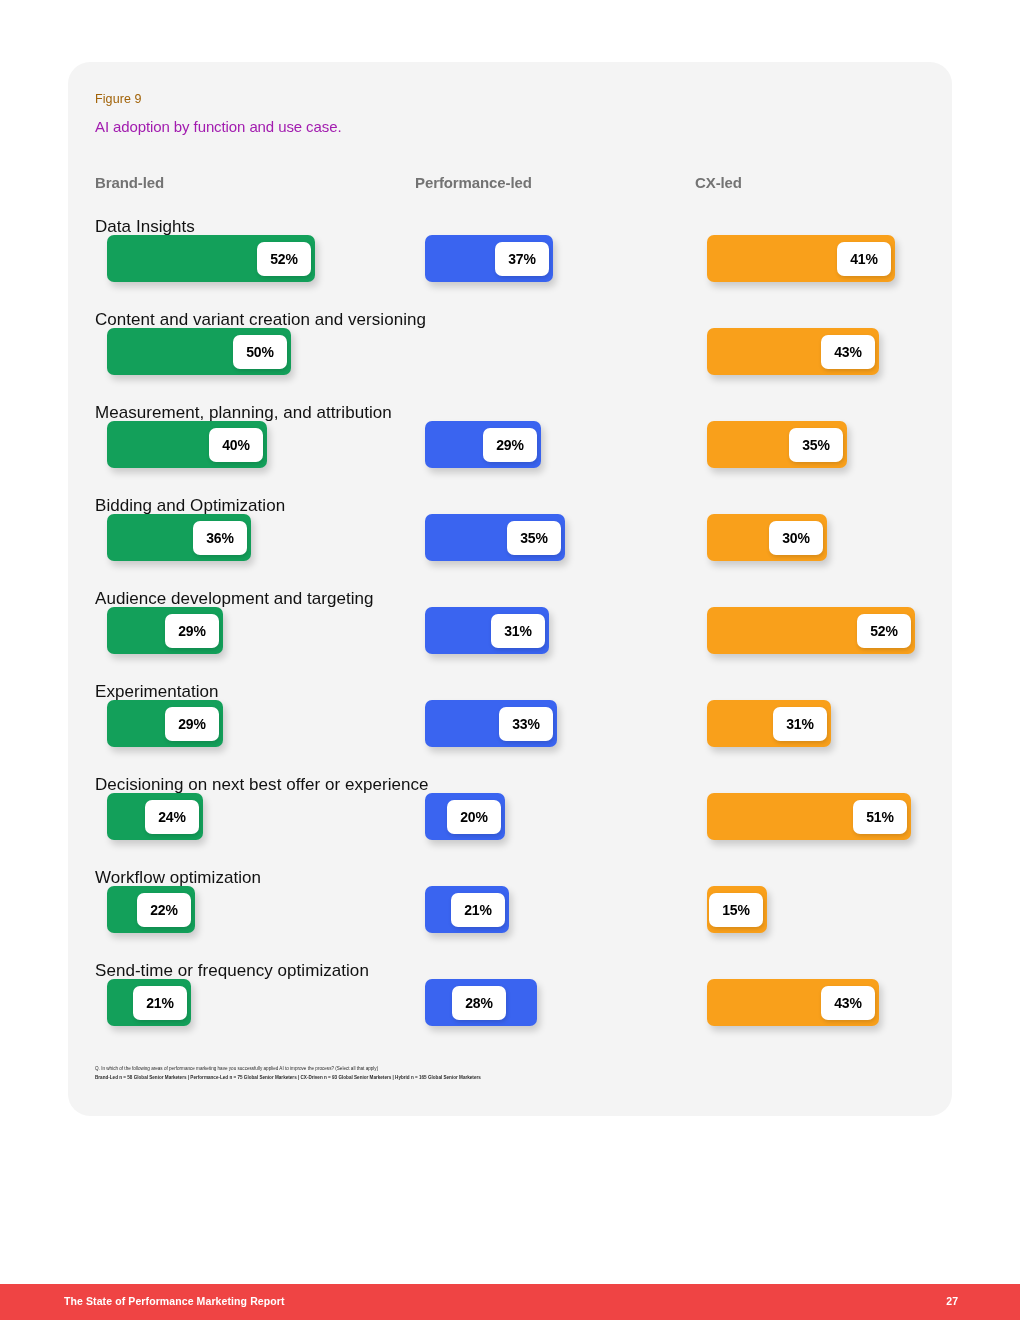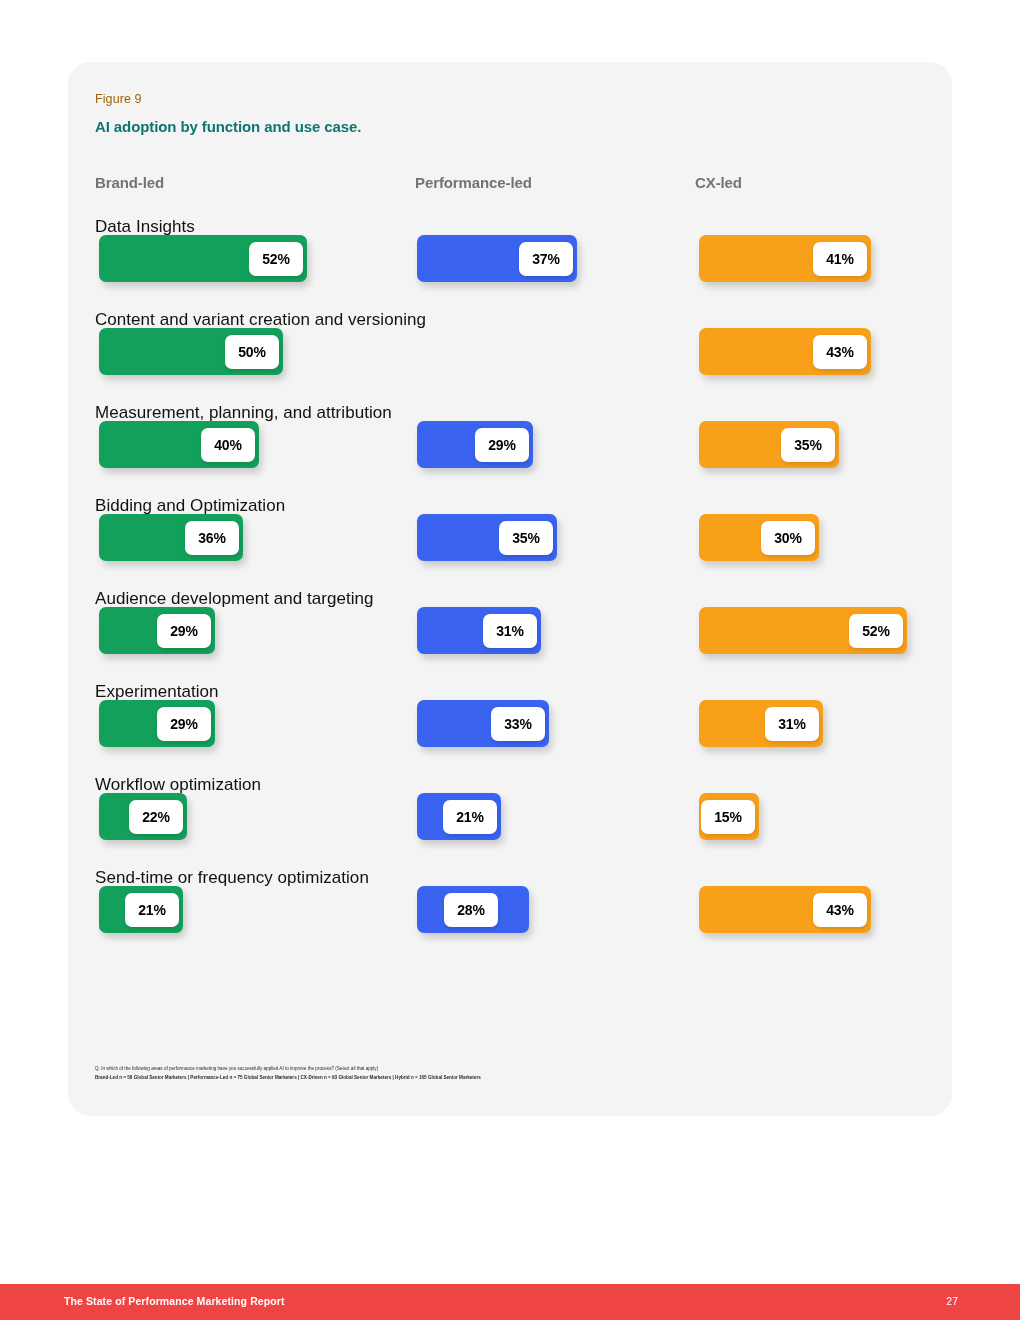--- a/index.html
+++ b/index.html
@@ -34,22 +34,22 @@
     font-size: 12.5px;
     font-weight: 400;
     color: #a16207;
     letter-spacing: 0.1px;
     margin: 0 0 12px 0;
     padding-left: 1px;
   }
 
   .figure-title {
     font-size: 15px;
-    font-weight: 700;
-    color: #0f766e;
+    font-weight: 400;
+    color: #a21caf;
     letter-spacing: -0.1px;
     margin: 0;
     padding-left: 1px;
   }
 
   
   .col-headers {
     position: absolute;
     left: 27px;
     top: 112px;
@@ -87,21 +87,21 @@
     top: 0px;
     font-size: 17px;
     font-weight: 400;
     color: #111111;
     letter-spacing: 0.05px;
     white-space: nowrap;
   }
 
   .bars {
     position: absolute;
-    left: 4px;
+    left: 12px;
     top: 18px;
     width: 850px;
     height: 52px;
   }
 
   .bar-track {
     position: absolute;
     top: 0px;
     height: 47px;
   }
@@ -173,21 +173,21 @@
     font-size: 10.5px;
     font-weight: 700;
     color: #ffffff;
     letter-spacing: 0.1px;
   }
   .footer-page {
     position: absolute;
     right: 62px;
     top: 11px;
     font-size: 10.5px;
-    font-weight: 400;
+    font-weight: 700;
     color: #ffffff;
   }
 </style>
 </head>
 <body>
 
 <div class="figure-card">
 
   <div class="figure-number">Figure 9</div>
   <div class="figure-title">AI adoption by function and use case.</div>
@@ -201,26 +201,26 @@
   <div class="rows" id="rows-container">
       <div class="row">
         <div class="row-label">Data Insights</div>
         <div class="bars">
           <div class="bar-track c0">
             <div class="bar brand" style="width: 208px;">
               <div class="bar-value">52%</div>
             </div>
           </div>
           <div class="bar-track c1">
-            <div class="bar performance" style="width: 160px;">
+            <div class="bar performance" style="width: 128px;">
               <div class="bar-value">37%</div>
             </div>
           </div>
           <div class="bar-track c2">
-            <div class="bar cx" style="width: 172px; padding-left: 48px;">
+            <div class="bar cx" style="width: 188px; padding-left: 48px;">
               <div class="bar-value">41%</div>
             </div>
           </div>
         </div>
       </div>
       <div class="row">
         <div class="row-label">Content and variant creation and versioning</div>
         <div class="bars">
           <div class="bar-track c0">
             <div class="bar brand" style="width: 184px;">
@@ -303,20 +303,40 @@
             </div>
           </div>
           <div class="bar-track c1">
             <div class="bar performance" style="width: 132px;">
               <div class="bar-value">33%</div>
             </div>
           </div>
           <div class="bar-track c2">
             <div class="bar cx" style="width: 124px;">
               <div class="bar-value">31%</div>
+            </div>
+          </div>
+        </div>
+      </div>
+      <div class="row">
+        <div class="row-label">Decisioning on next best offer or experience</div>
+        <div class="bars">
+          <div class="bar-track c0">
+            <div class="bar brand" style="width: 96px;">
+              <div class="bar-value">24%</div>
+            </div>
+          </div>
+          <div class="bar-track c1">
+            <div class="bar performance" style="width: 80px;">
+              <div class="bar-value">20%</div>
+            </div>
+          </div>
+          <div class="bar-track c2">
+            <div class="bar cx" style="width: 204px;">
+              <div class="bar-value">51%</div>
             </div>
           </div>
         </div>
       </div>
       <div class="row">
         <div class="row-label">Workflow optimization</div>
         <div class="bars">
           <div class="bar-track c0">
             <div class="bar brand" style="width: 88px;">
               <div class="bar-value">22%</div>

